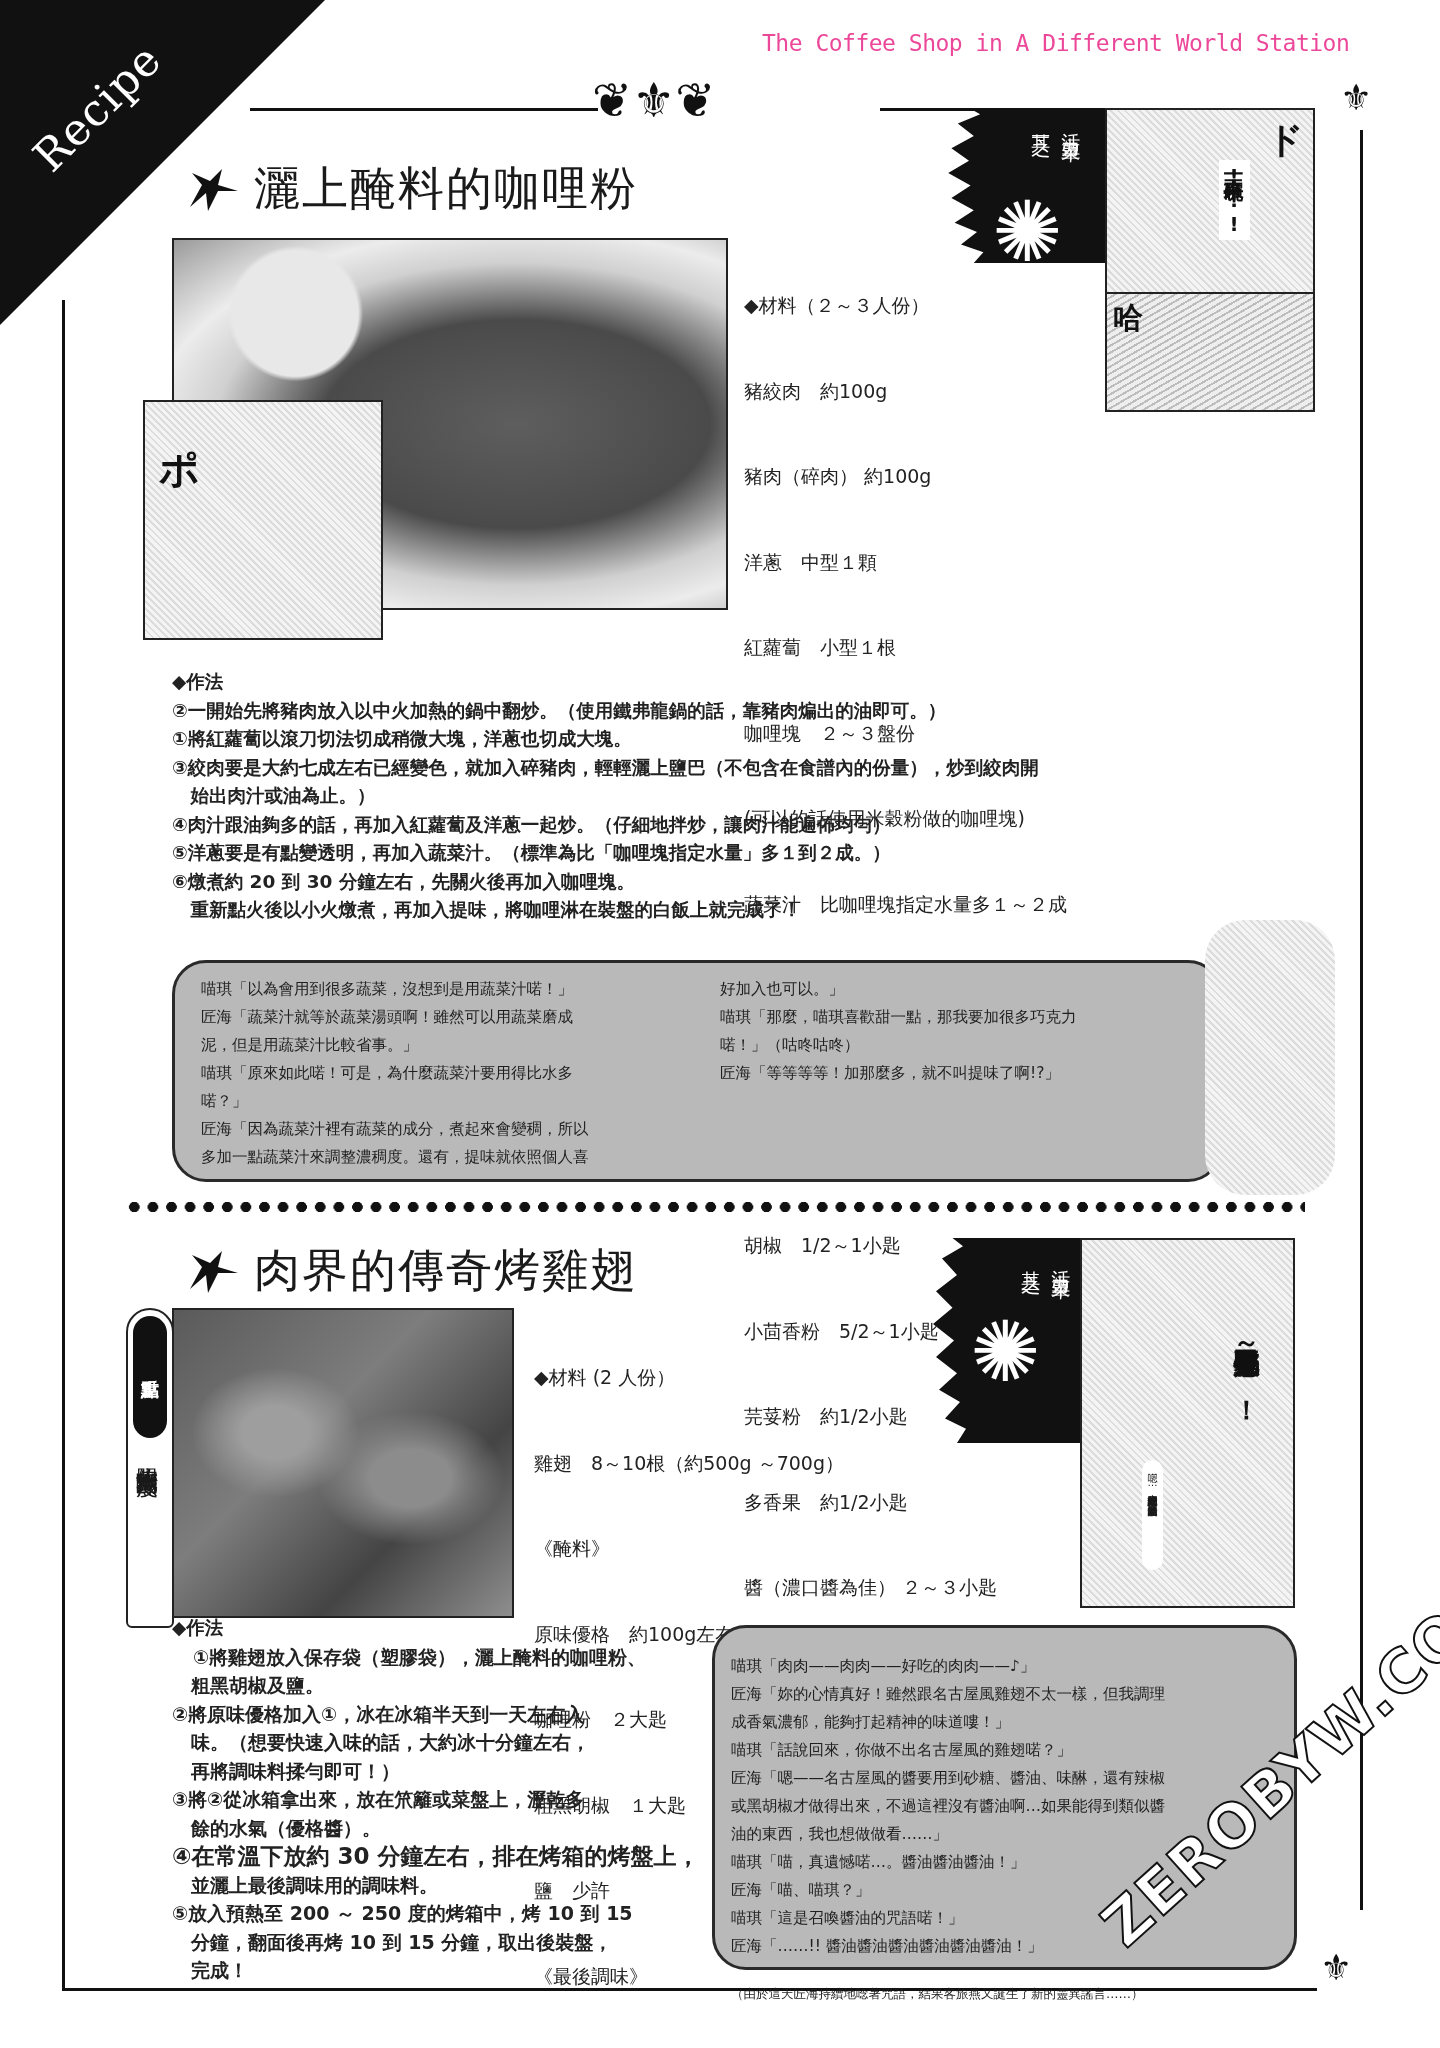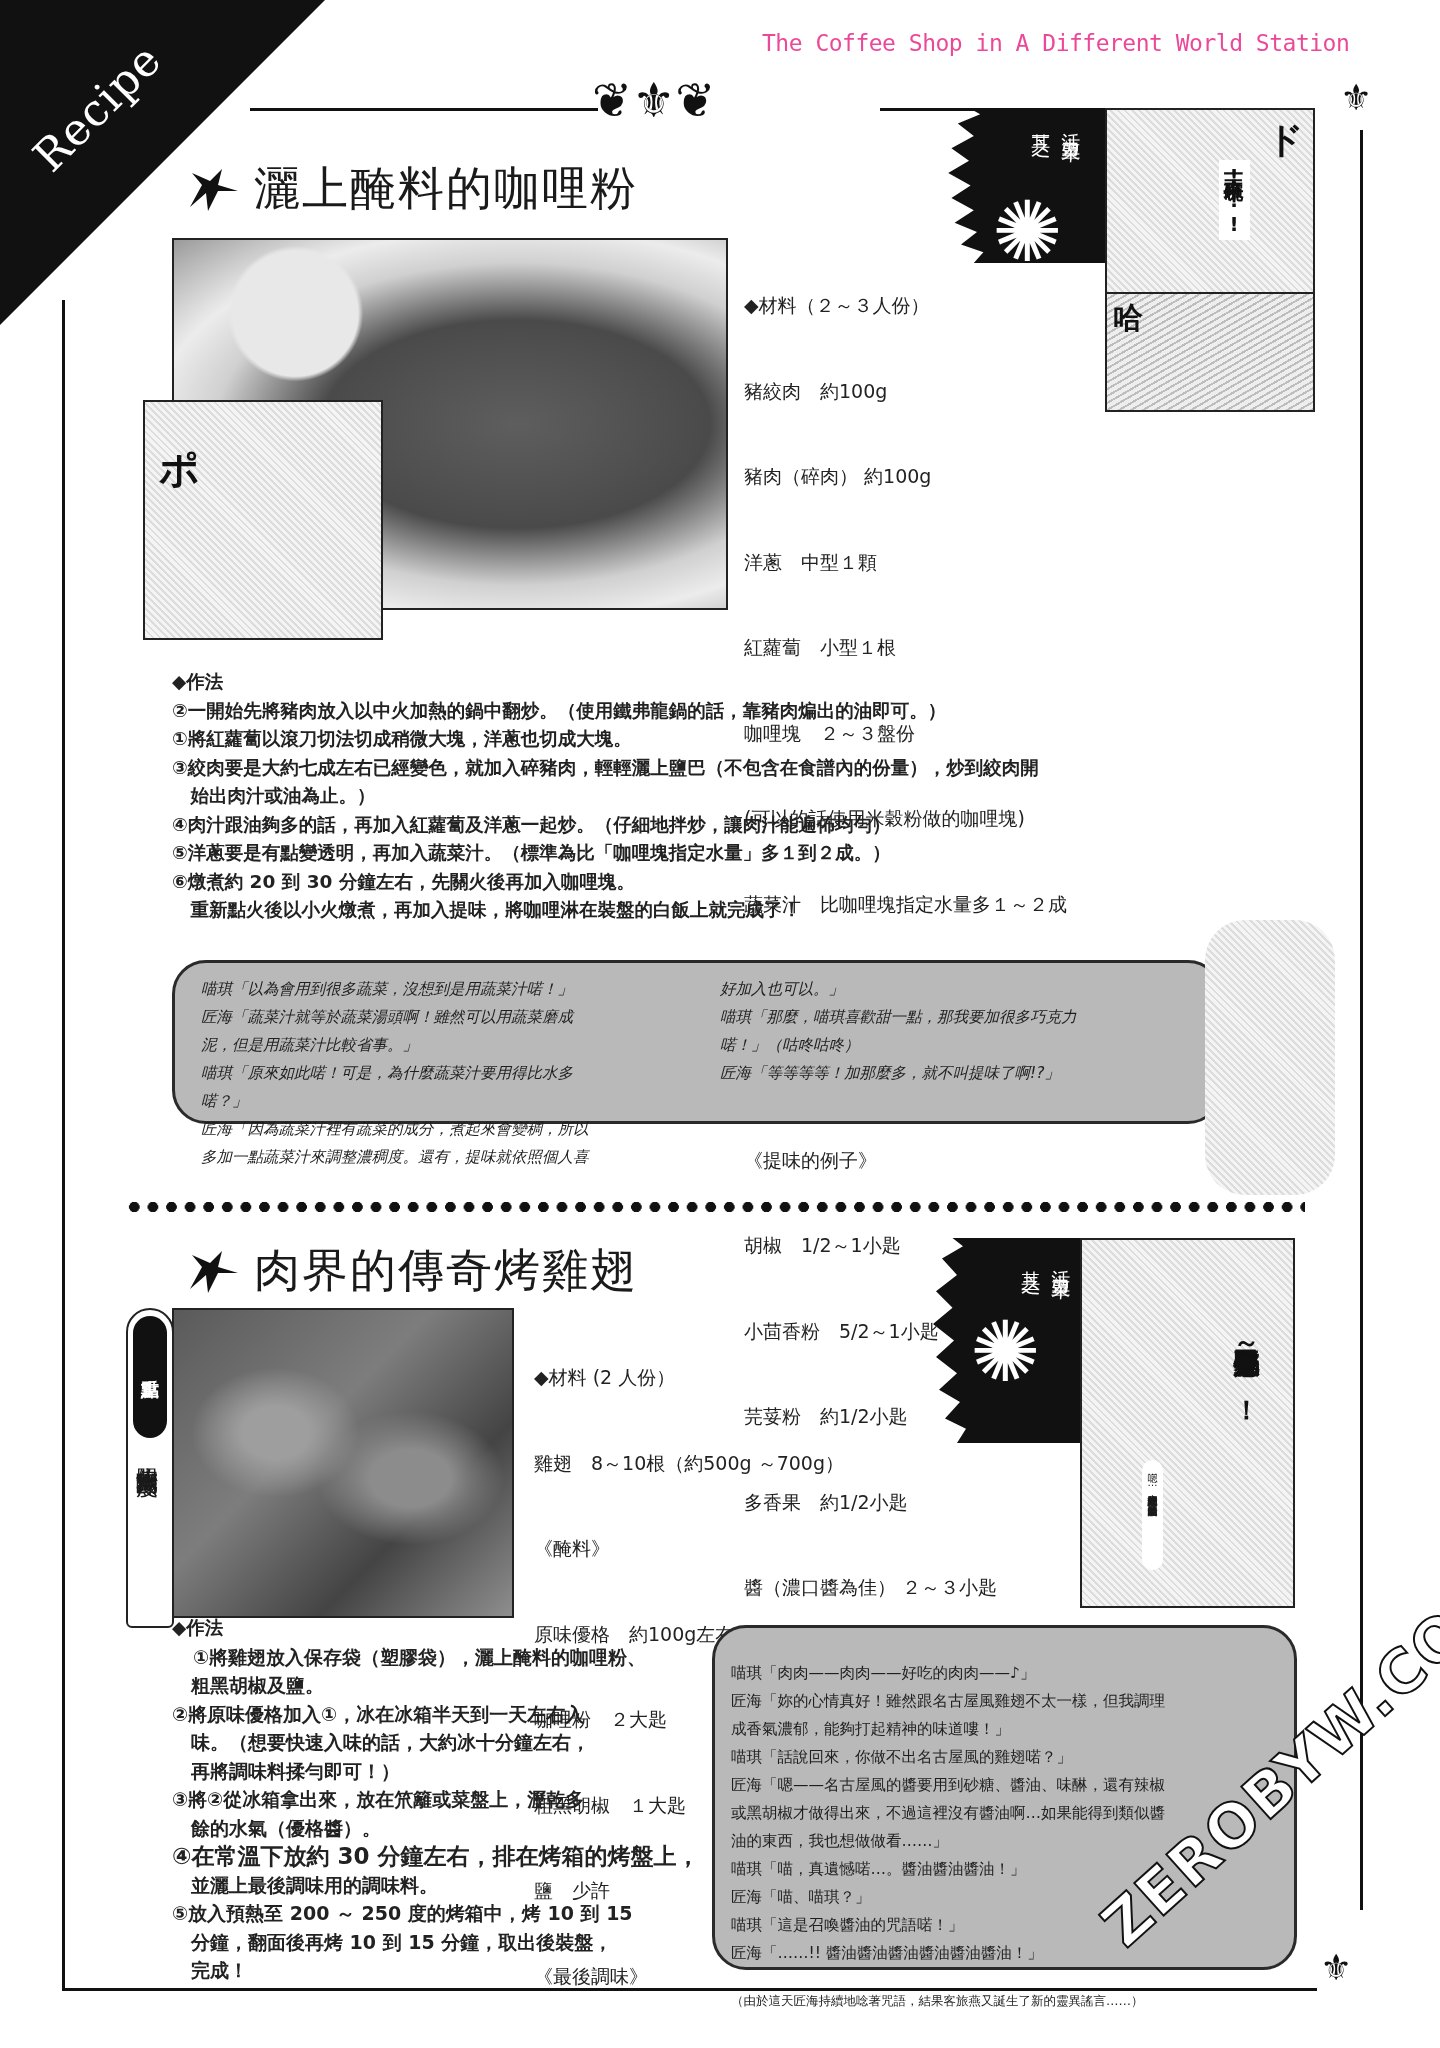--- a/index.html
+++ b/index.html
@@ -147,21 +147,21 @@
   <div class="row">②一開始先將豬肉放入以中火加熱的鍋中翻炒。（使用鐵弗龍鍋的話，靠豬肉煸出的油即可。）</div>
   <div class="row">①將紅蘿蔔以滾刀切法切成稍微大塊，洋蔥也切成大塊。</div>
   <div class="row">③絞肉要是大約七成左右已經變色，就加入碎豬肉，輕輕灑上鹽巴（不包含在食譜內的份量），炒到絞肉開</div>
   <div class="row">　始出肉汁或油為止。）</div>
   <div class="row">④肉汁跟油夠多的話，再加入紅蘿蔔及洋蔥一起炒。（仔細地拌炒，讓肉汁能遍佈均勻）</div>
   <div class="row">⑤洋蔥要是有點變透明，再加入蔬菜汁。（標準為比「咖哩塊指定水量」多１到２成。）</div>
   <div class="row">⑥燉煮約 20 到 30 分鐘左右，先關火後再加入咖哩塊。</div>
   <div class="row">　重新點火後以小火燉煮，再加入提味，將咖哩淋在裝盤的白飯上就完成了！</div>
 </div>
 
-<div class="dialog" style="left:172px; top:960px; width:1050px; height:164px; padding:12px 26px;font-style:italic;">
+<div class="dialog" style="left:172px; top:960px; width:1050px; height:222px; padding:12px 26px;">
   <div style="position:absolute; left:26px; top:12px;">
     <div class="line">喵琪「以為會用到很多蔬菜，沒想到是用蔬菜汁喏！」</div>
     <div class="line">匠海「蔬菜汁就等於蔬菜湯頭啊！雖然可以用蔬菜磨成</div>
     <div class="line">泥，但是用蔬菜汁比較省事。」</div>
     <div class="line">喵琪「原來如此喏！可是，為什麼蔬菜汁要用得比水多</div>
     <div class="line">喏？」</div>
     <div class="line">匠海「因為蔬菜汁裡有蔬菜的成分，煮起來會變稠，所以</div>
     <div class="line">多加一點蔬菜汁來調整濃稠度。還有，提味就依照個人喜</div>
   </div>
   <div style="position:absolute; left:545px; top:12px;">
@@ -224,21 +224,21 @@
   <div class="row" style="font-size:19px;">　再將調味料揉勻即可！）</div>
   <div class="row" style="font-size:19px;">③將②從冰箱拿出來，放在笊籬或菜盤上，瀝乾多</div>
   <div class="row" style="font-size:19px;">　餘的水氣（優格醬）。</div>
   <div class="row" style="font-size:23px;">④在常溫下放約 30 分鐘左右，排在烤箱的烤盤上，</div>
   <div class="row" style="font-size:19px;">　並灑上最後調味用的調味料。</div>
   <div class="row" style="font-size:19px;">⑤放入預熱至 200 ～ 250 度的烤箱中，烤 10 到 15</div>
   <div class="row" style="font-size:19px;">　分鐘，翻面後再烤 10 到 15 分鐘，取出後裝盤，</div>
   <div class="row" style="font-size:19px;">　完成！</div>
 </div>
 
-<div class="dialog" style="left:712px; top:1625px; width:585px; height:345px; padding:31px 16px;">
+<div class="dialog" style="left:712px; top:1625px; width:585px; height:345px; padding:24px 16px;">
   <div class="line">喵琪「肉肉——肉肉——好吃的肉肉——♪」</div>
   <div class="line">匠海「妳的心情真好！雖然跟名古屋風雞翅不太一樣，但我調理</div>
   <div class="line">成香氣濃郁，能夠打起精神的味道嘍！」</div>
   <div class="line">喵琪「話說回來，你做不出名古屋風的雞翅喏？」</div>
   <div class="line">匠海「嗯——名古屋風的醬要用到砂糖、醬油、味醂，還有辣椒</div>
   <div class="line">或黑胡椒才做得出來，不過這裡沒有醬油啊…如果能得到類似醬</div>
   <div class="line">油的東西，我也想做做看……」</div>
   <div class="line">喵琪「喵，真遺憾喏…。醬油醬油醬油！」</div>
   <div class="line">匠海「喵、喵琪？」</div>
   <div class="line">喵琪「這是召喚醬油的咒語喏！」</div>

